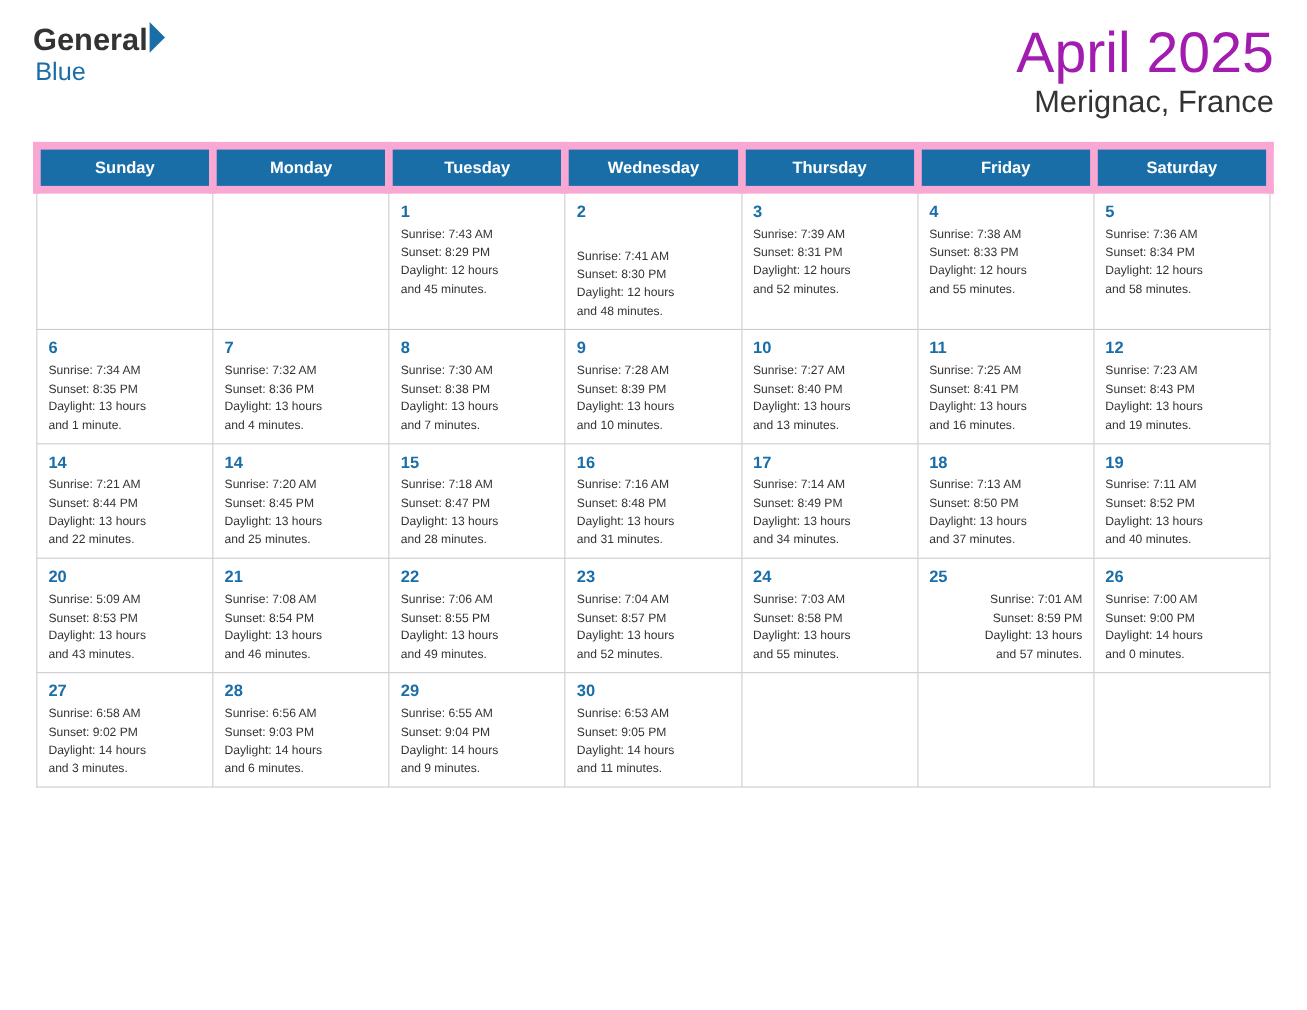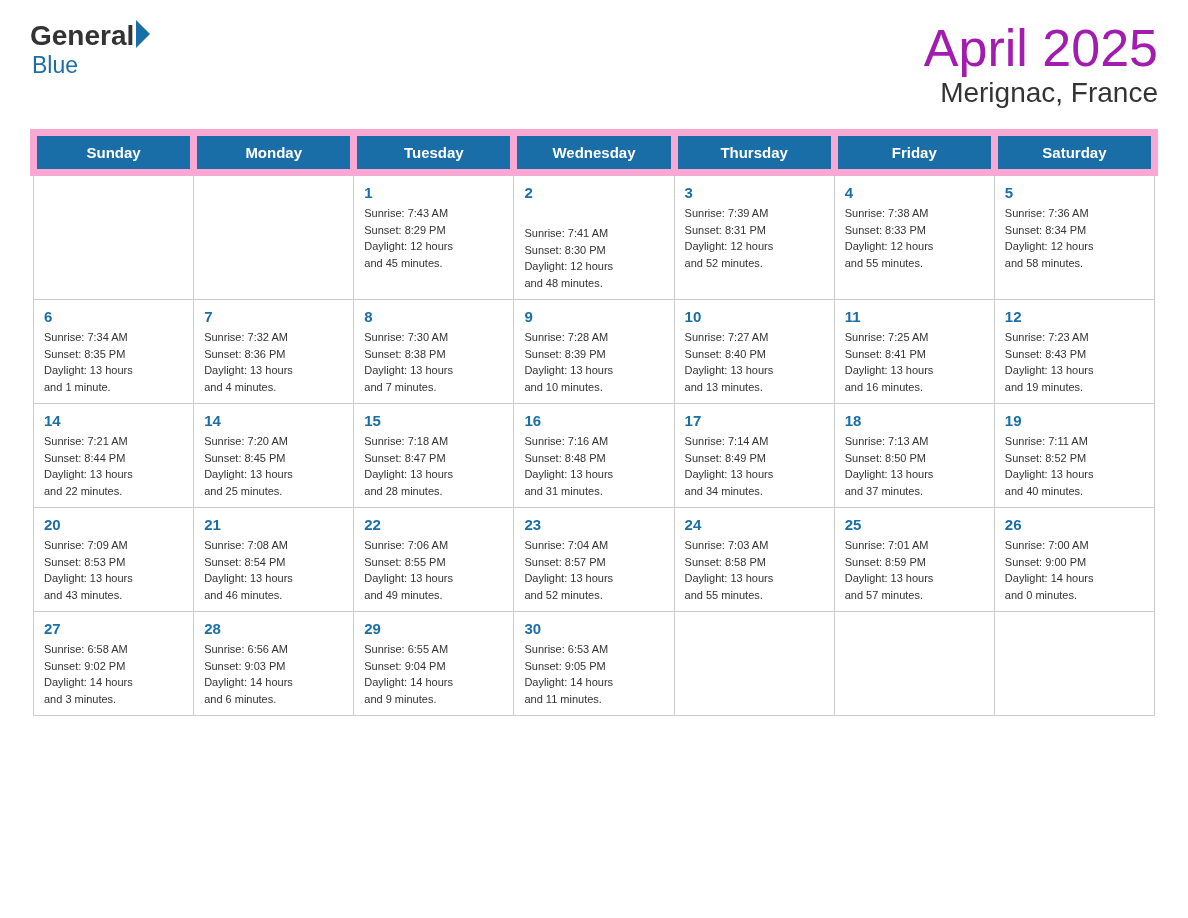--- a/index.html
+++ b/index.html
@@ -295,21 +295,21 @@
           <span class="day-number">19</span>
           <div class="day-info" style="white-space: pre-line;">Sunrise: 7:11 AM
 Sunset: 8:52 PM
 Daylight: 13 hours
 and 40 minutes.</div>
         </td>
       </tr>
       <tr>
         <td>
           <span class="day-number">20</span>
-          <div class="day-info" style="white-space: pre-line;">Sunrise: 7:09 AM
+          <div class="day-info" style="white-space: pre-line;">Sunrise: 5:09 AM
 Sunset: 8:53 PM
 Daylight: 13 hours
 and 43 minutes.</div>
         </td>
         <td>
           <span class="day-number">21</span>
           <div class="day-info" style="white-space: pre-line;">Sunrise: 7:08 AM
 Sunset: 8:54 PM
 Daylight: 13 hours
 and 46 minutes.</div>
@@ -330,21 +330,21 @@
         </td>
         <td>
           <span class="day-number">24</span>
           <div class="day-info" style="white-space: pre-line;">Sunrise: 7:03 AM
 Sunset: 8:58 PM
 Daylight: 13 hours
 and 55 minutes.</div>
         </td>
         <td>
           <span class="day-number">25</span>
-          <div class="day-info" style="white-space: pre-line;">Sunrise: 7:01 AM
+          <div class="day-info" style="white-space: pre-line; text-align: right;">Sunrise: 7:01 AM
 Sunset: 8:59 PM
 Daylight: 13 hours
 and 57 minutes.</div>
         </td>
         <td>
           <span class="day-number">26</span>
           <div class="day-info" style="white-space: pre-line;">Sunrise: 7:00 AM
 Sunset: 9:00 PM
 Daylight: 14 hours
 and 0 minutes.</div>

